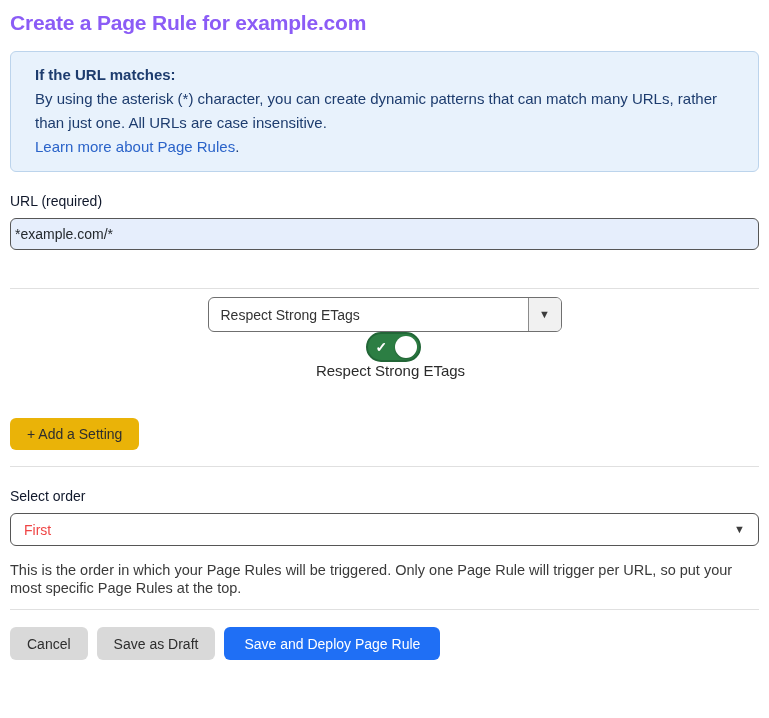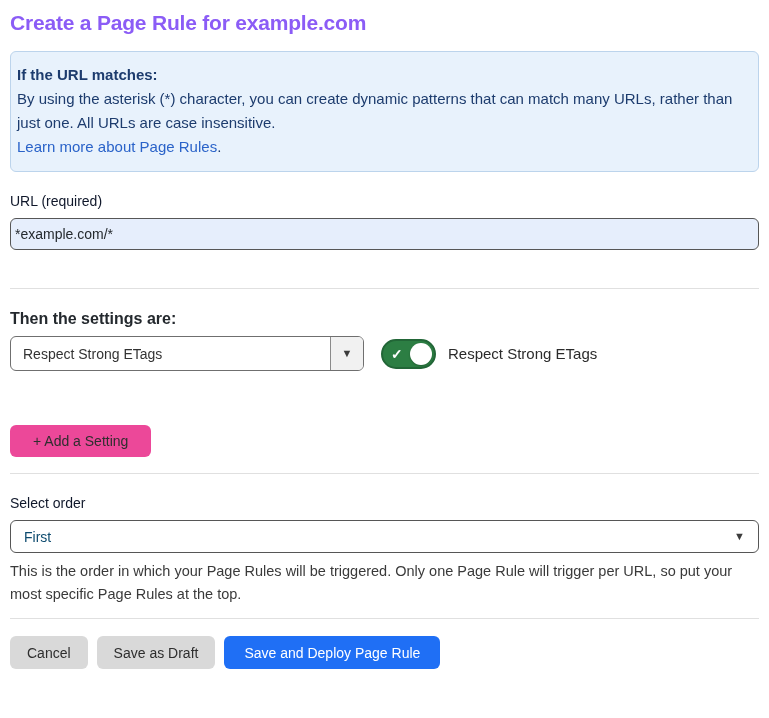--- a/index.html
+++ b/index.html
@@ -19,21 +19,21 @@
     font-weight: bold;
     color: #8b5cf6;
     letter-spacing: -0.2px;
   }
 
   .info-box {
     margin-top: 16px;
     background: #e8f2fc;
     border: 1px solid #bcd4ec;
     border-radius: 6px;
-    padding: 11px 18px 12px 6px;
+    padding: 11px 18px 12px 24px;
     color: #1d3c6e;
     font-size: 15px;
     line-height: 24px;
   }
   .info-box .info-heading { font-weight: bold; }
   .info-box a {
     color: #2a63c9;
     cursor: pointer;
   }
   .info-box .link-suffix { color: #1d3c6e; }
@@ -71,20 +71,21 @@
     margin-top: 21px;
     font-size: 16px;
     font-weight: bold;
     color: #24292e;
   }
 
   .setting-row {
     margin-top: 8px;
     display: flex;
     align-items: center;
+    flex-direction: column;
   }
 
   .setting-select {
     width: 354px;
     height: 35px;
     background: #ffffff;
     border: 1px solid #6f6f6f;
     border-radius: 6px;
     display: flex;
     align-items: center;
@@ -142,25 +143,25 @@
     border-radius: 50%;
     box-shadow: 0 1px 2px rgba(0,0,0,0.25);
   }
   .toggle-label {
     margin-left: 12px;
     font-size: 15px;
     color: #2b2b2b;
   }
 
   .add-setting-btn {
-    margin-top: 54px;
-    background: #ec4899;
+    margin-top: 39px;
+    background: #eab308;
     border: none;
     border-radius: 6px;
-    padding: 8px 23px;
+    padding: 8px 17px;
     font-size: 14px;
     font-family: "Liberation Sans", sans-serif;
     color: #2e2e2e;
     cursor: pointer;
     display: inline-block;
   }
 
   .order-select {
     margin-top: 9px;
     width: 100%;
@@ -169,27 +170,27 @@
     border: 1px solid #565656;
     border-radius: 6px;
     display: flex;
     align-items: center;
     justify-content: space-between;
     padding: 0 13px;
     cursor: pointer;
   }
   .order-select .select-value {
     font-size: 14px;
-    color: #0c4a6e;
+    color: #ef4444;
   }
 
   .help-text {
-    margin-top: 7px;
+    margin-top: 15px;
     font-size: 14.5px;
-    line-height: 23px;
+    line-height: 18px;
     color: #3a3a3a;
     max-width: 749px;
   }
 
   .action-row {
     margin-top: 17px;
     display: flex;
     align-items: center;
     gap: 9px;
   }
@@ -225,21 +226,20 @@
     <div>
       <a>Learn more about Page Rules</a><span class="link-suffix">.</span>
     </div>
   </div>
 
   <div class="field-label">URL (required)</div>
   <input class="url-input" type="text" value="*example.com/*" style="">
 
   <hr class="divider">
 
-  <h2 class="section-heading">Then the settings are:</h2>
 
 
   <div class="setting-row">
     <div class="setting-select">
       <span class="select-value">Respect Strong ETags</span>
       <span class="select-arrow-box">
         <span class="caret">▼</span>
       </span>
     </div>
     <div class="toggle">

